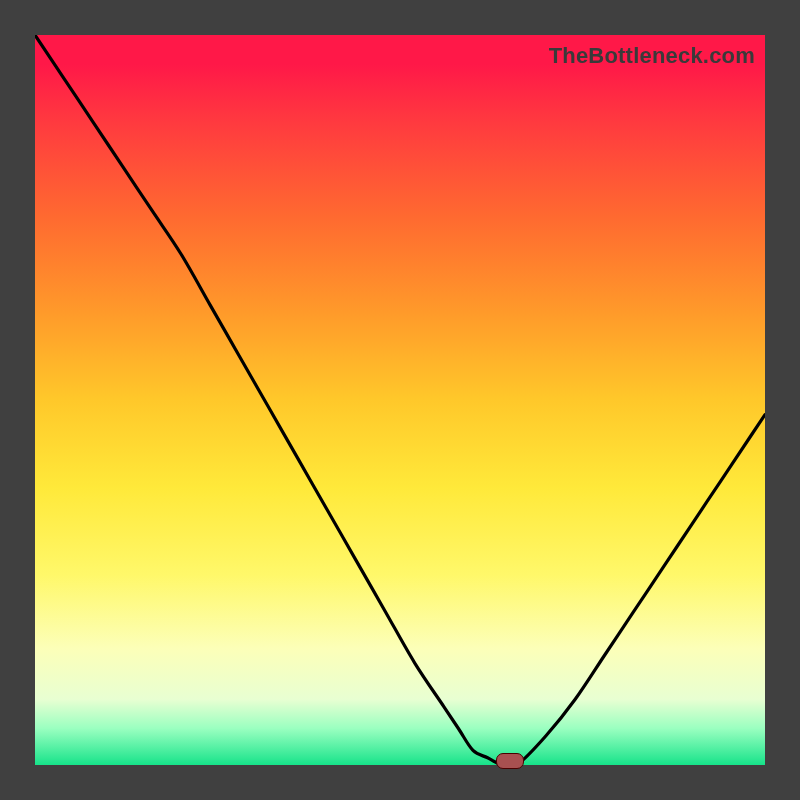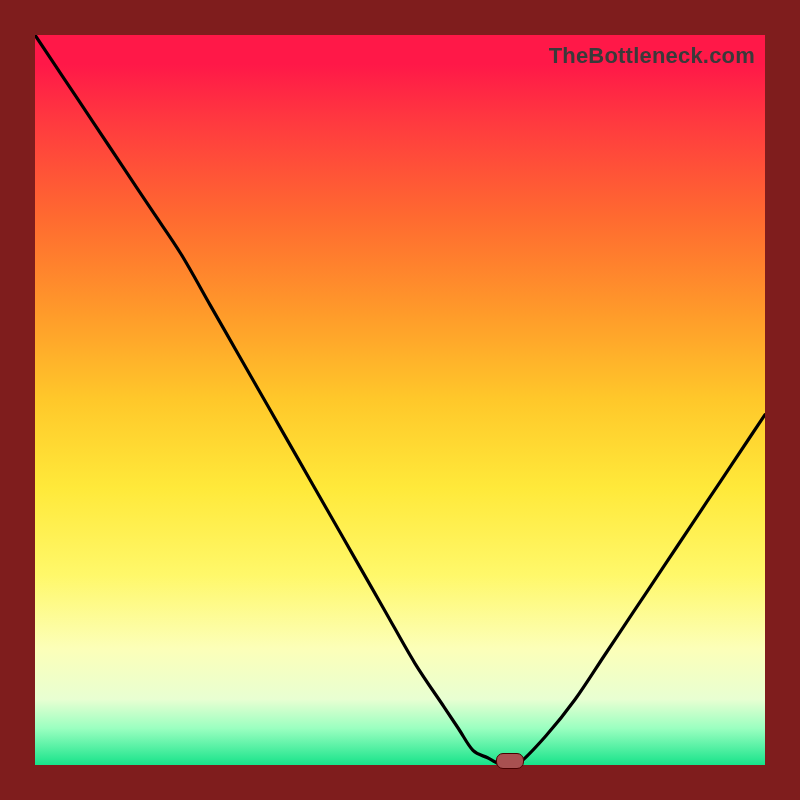--- a/index.html
+++ b/index.html
@@ -7,21 +7,21 @@
     padding: 0;
     width: 800px;
     height: 800px;
     background: #000;
     overflow: hidden;
   }
   .frame {
     position: relative;
     width: 800px;
     height: 800px;
-    background: #7f1d1d;
+    background: #404040;
   }
   .plot {
     position: absolute;
     left: 35px;
     top: 35px;
     width: 730px;
     height: 730px;
     background: linear-gradient(to bottom,
       #ff1848 0%,
       #ff1848 4%,

